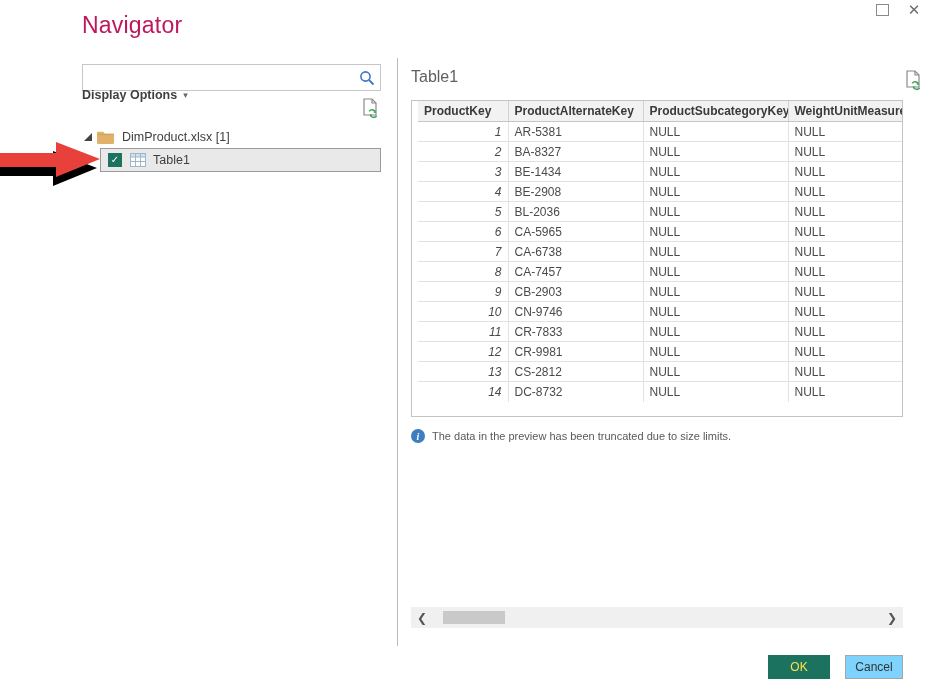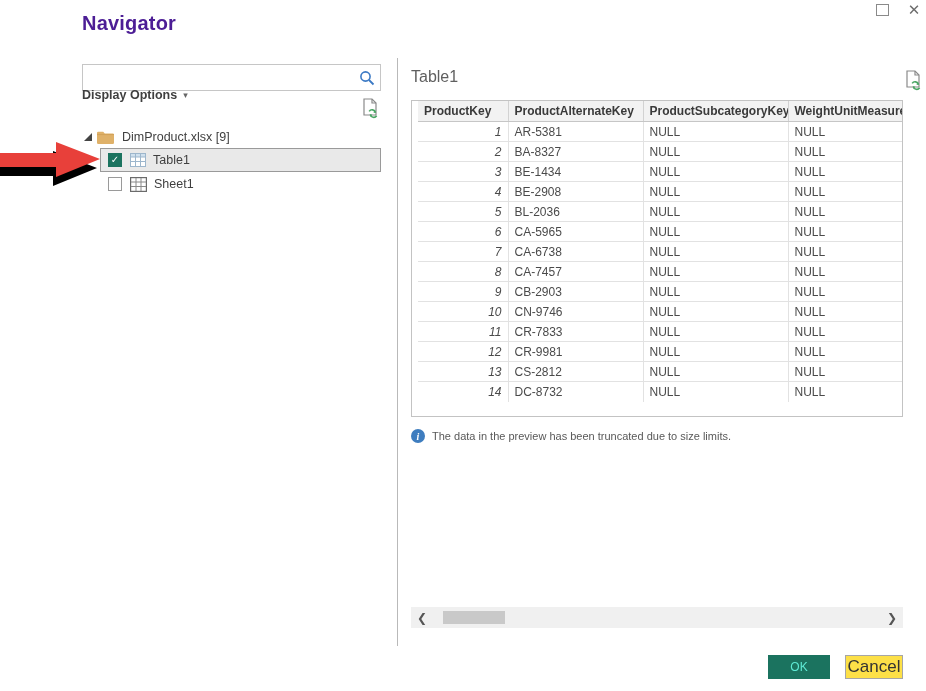--- a/index.html
+++ b/index.html
@@ -4,21 +4,21 @@
 <style>
   * { margin: 0; padding: 0; box-sizing: border-box; }
   html, body { width: 926px; height: 691px; background: #ffffff; overflow: hidden;
     font-family: "Liberation Sans", "DejaVu Sans", sans-serif; }
   .abs { position: absolute; }
 
   
   #win-max { left: 876px; top: 4px; width: 13px; height: 12px; border: 1px solid #8a8a8a; background:#fff; cursor: pointer; }
   #win-close { left: 904px; top: 0px; width: 20px; height: 20px; color: #6d6d6d; font-size: 15px; line-height: 20px; text-align: center; cursor: pointer; }
 
-  #dialog-title { left: 82px; top: 12px; font-size: 20px; font-weight: 700; color: #4c1d95; letter-spacing: .2px; }
+  #dialog-title { left: 82px; top: 12px; font-size: 23px; font-weight: 400; color: #be185d; letter-spacing: .2px; }
 
   
   #search-box { left: 82px; top: 64px; width: 299px; height: 27px; border: 1px solid #c6c6c6; background: #fff; display: flex; align-items: center; }
   #search-input { flex: 1; border: none; outline: none; height: 100%; padding: 0 6px; font-size: 12px; font-family: inherit; }
   #search-icon { width: 26px; height: 100%; display: flex; align-items: center; justify-content: center; }
 
   #display-options { left: 82px; top: 88px; font-size: 12.5px; color: #3f3f3f; cursor: pointer; font-weight: bold; }
   #display-options .caret { font-size: 9px; color: #666; margin-left: 6px; vertical-align: 1px; }
 
   .pagerefresh { width: 17px; height: 21px; position: relative; display: inline-block; }
@@ -60,24 +60,24 @@
       display: flex; align-items: center; justify-content: center; font-family: "Liberation Serif", serif; font-style: italic; flex: none; }
   #info-text { font-size: 11px; color: #595959; }
 
   
   #h-scrollbar { left: 411px; top: 607px; width: 492px; height: 21px; background: #f0f0f0; display: flex; align-items: center; }
   .scroll-arrow { width: 22px; text-align: center; color: #555; font-size: 12px; font-weight: 700; cursor: pointer; user-select: none; }
   #scroll-track { flex: 1; height: 100%; position: relative; }
   #scroll-thumb { position: absolute; left: 10px; top: 4px; width: 62px; height: 13px; background: #c9c9c9; cursor: grab; }
 
   
-  #ok-button { left: 768px; top: 655px; width: 62px; height: 24px; background: #1b735f; color: #5eead4; border: 1px solid #1b735f;
+  #ok-button { left: 768px; top: 655px; width: 62px; height: 24px; background: #1b735f; color: #fde047; border: 1px solid #1b735f;
       font-size: 12px; font-family: inherit; cursor: pointer; }
-  #cancel-button { left: 845px; top: 655px; width: 58px; height: 24px; background: #fde047; color: #333; border: 1px solid #a6a6a6;
-      font-size: 17px; font-family: inherit; cursor: pointer; }
+  #cancel-button { left: 845px; top: 655px; width: 58px; height: 24px; background: #7dd3fc; color: #333; border: 1px solid #a6a6a6;
+      font-size: 12px; font-family: inherit; cursor: pointer; }
 </style>
 </head>
 <body>
 
 
 
 
 <div class="abs" id="win-max"></div>
 <div class="abs" id="win-close">✕</div>
 
@@ -115,50 +115,37 @@
 
 <div class="abs" id="tree">
   <div class="tree-folder-row">
     <svg class="expander" viewBox="0 0 12 12">
       <polygon points="10,2 10,10 2,10" fill="#444"></polygon>
     </svg>
     <svg width="19" height="15" viewBox="0 0 19 15">
       <path d="M1 3 a1.2 1.2 0 0 1 1.2-1.2 h5 l1.6 1.8 h8 a1.2 1.2 0 0 1 1.2 1.2 v8 a1.2 1.2 0 0 1 -1.2 1.2 h-14.6 a1.2 1.2 0 0 1 -1.2-1.2 z" fill="#dfb169"></path>
       <path d="M1 4.6 h17" stroke="#d2a258" stroke-width="1"></path>
     </svg>
-    <span class="folder-label">DimProduct.xlsx [9]</span>
+    <span class="folder-label">DimProduct.xlsx [1]</span>
   </div>
 
   <div class="tree-item selected">
     <span class="checkbox checked">✓</span>
     <span class="tree-icon">
       <svg width="16" height="14" viewBox="0 0 16 14">
         <rect x="0.5" y="0.5" width="15" height="13" fill="#fff" stroke="#9db6cc"></rect>
         <rect x="0.5" y="0.5" width="15" height="3.5" fill="#cfe0ee" stroke="#9db6cc"></rect>
         <line x1="5.5" y1="0.5" x2="5.5" y2="13.5" stroke="#9db6cc"></line>
         <line x1="10.5" y1="0.5" x2="10.5" y2="13.5" stroke="#9db6cc"></line>
         <line x1="0.5" y1="8.5" x2="15.5" y2="8.5" stroke="#9db6cc"></line>
       </svg>
     </span>
     <span class="tree-label">Table1</span>
   </div>
 
-  <div class="tree-item">
-    <span class="checkbox"></span>
-    <span class="tree-icon">
-      <svg width="17" height="15" viewBox="0 0 17 15">
-        <rect x="0.5" y="0.5" width="16" height="14" fill="#fff" stroke="#6b6b6b" stroke-width="1.4"></rect>
-        <line x1="6" y1="1" x2="6" y2="14" stroke="#8a8a8a"></line>
-        <line x1="11" y1="1" x2="11" y2="14" stroke="#8a8a8a"></line>
-        <line x1="1" y1="5" x2="16" y2="5" stroke="#8a8a8a"></line>
-        <line x1="1" y1="9.5" x2="16" y2="9.5" stroke="#8a8a8a"></line>
-      </svg>
-    </span>
-    <span class="tree-label">Sheet1</span>
-  </div>
 </div>
 
 
 <svg class="abs" id="annotation-arrow" width="104" height="52" viewBox="0 0 104 52">
   <polygon points="0,16 56,16 56,5 100,22 56,40 56,30 0,30" fill="#000" transform="translate(-3,7)"></polygon>
   <polygon points="0,14 56,14 56,3 100,20 56,38 56,28 0,28" fill="#e8403a"></polygon>
 </svg>
 
 
 <div class="abs" id="pane-divider"></div>

